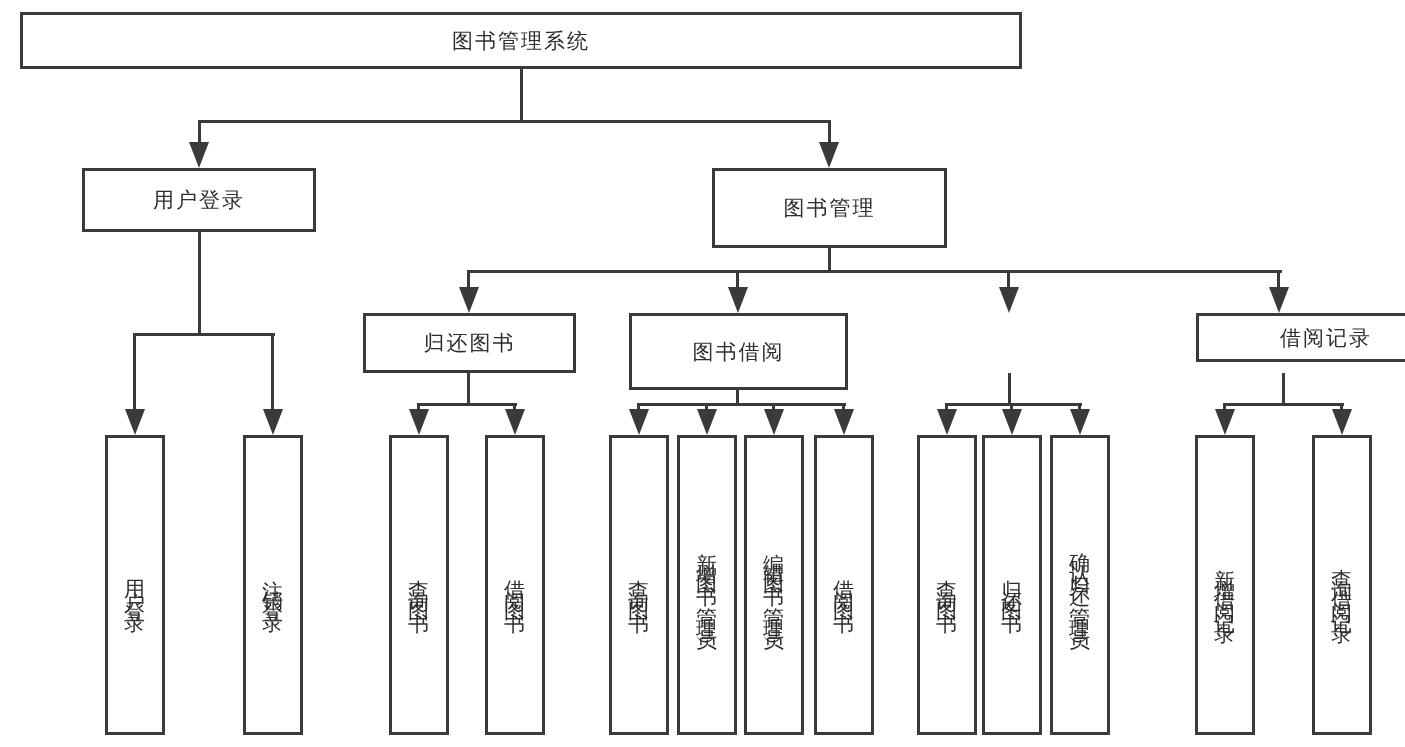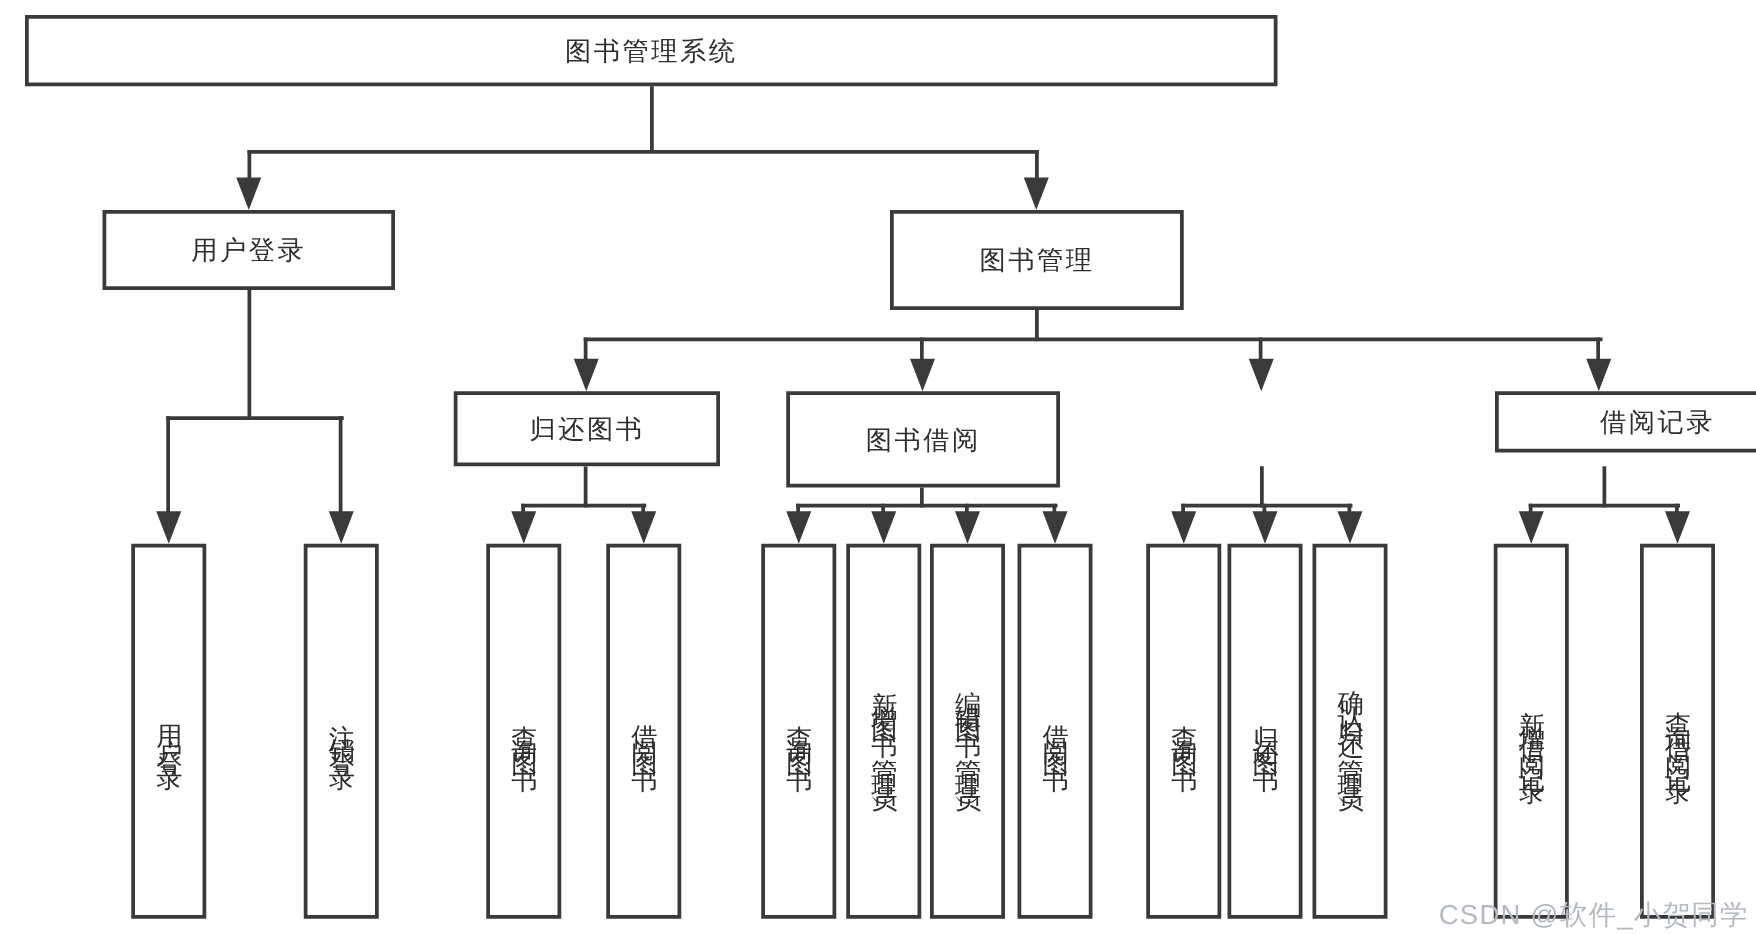--- a/index.html
+++ b/index.html
@@ -140,15 +140,14 @@
     <span>确认归还（管理员）</span>
   </div>
 
   <div class="node leaf" style="left:1195px; top:435px; width:60px; height:300px;">
     <span>新增借阅记录</span>
   </div>
   <div class="node leaf" style="left:1312px; top:435px; width:60px; height:300px;">
     <span>查询借阅记录</span>
   </div>
 
-  <div class="watermark">CSDN @软件_小贺同学</div>
 
 </div>
 
 </body></html>

